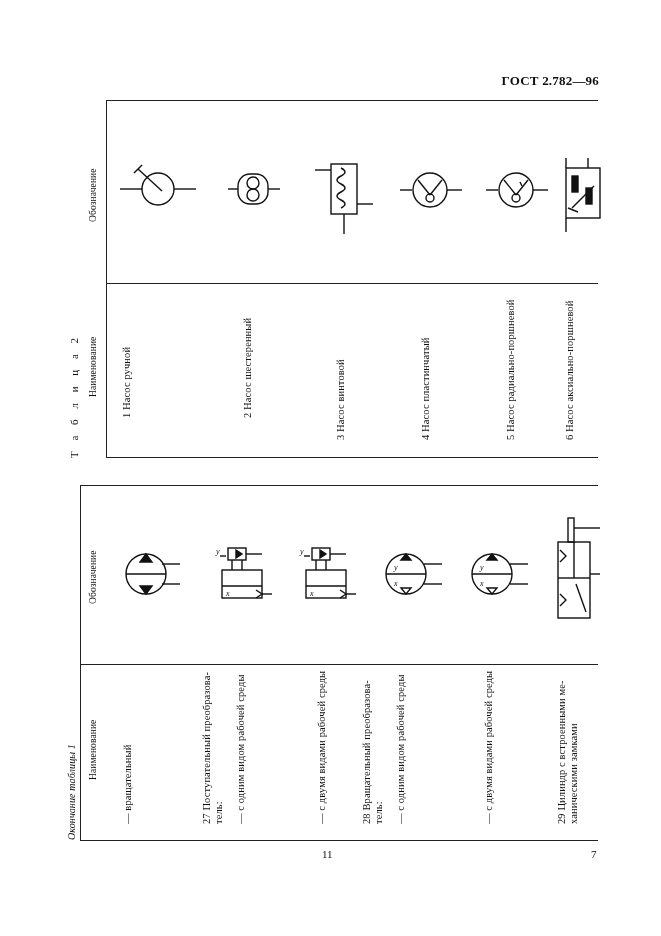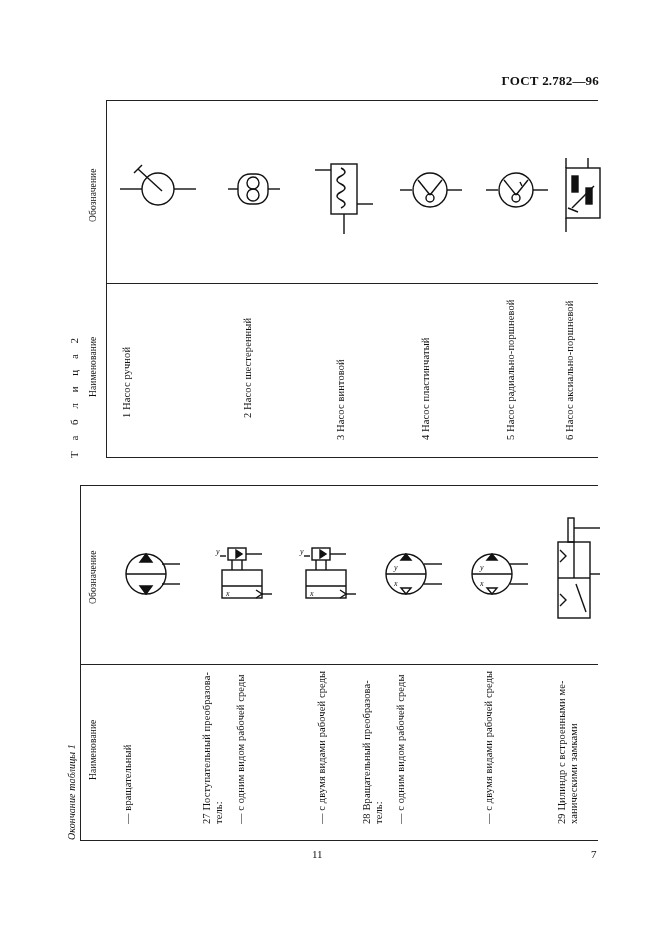--- a/index.html
+++ b/index.html
@@ -1,20 +1,20 @@
 <!DOCTYPE html>
 <html><head>
 <meta charset="utf-8">
 <style>
   html, body { margin:0; padding:0; background:#fff; }
   body { width:661px; height:936px; position:relative; overflow:hidden;
          font-family:"Liberation Serif", "DejaVu Serif", serif; color:#111; }
   .abs { position:absolute; }
   .hdr { right:62px; top:73px; font-size:13px; font-weight:bold; letter-spacing:0.2px; }
-  .pagenum-left { left:312px; top:848px; font-size:11px; }
+  .pagenum-left { left:322px; top:848px; font-size:11px; }
   .pagenum-right { left:591px; top:848px; font-size:11px; }
   .line { position:absolute; background:#222; }
   .vtext { position:absolute; transform-origin:0 0; transform:rotate(-90deg);
            white-space:nowrap; font-size:10.5px; letter-spacing:0.1px; }
   .vtext.small { font-size:9.5px; }
   .vtext.spaced { letter-spacing:4px; font-size:11px; }
   .vtext.ital { font-style:italic; font-size:10px; }
   svg { position:absolute; overflow:visible; }
   svg * { stroke:#111; stroke-width:1.4; fill:none; }
   svg .fill { fill:#111; }

